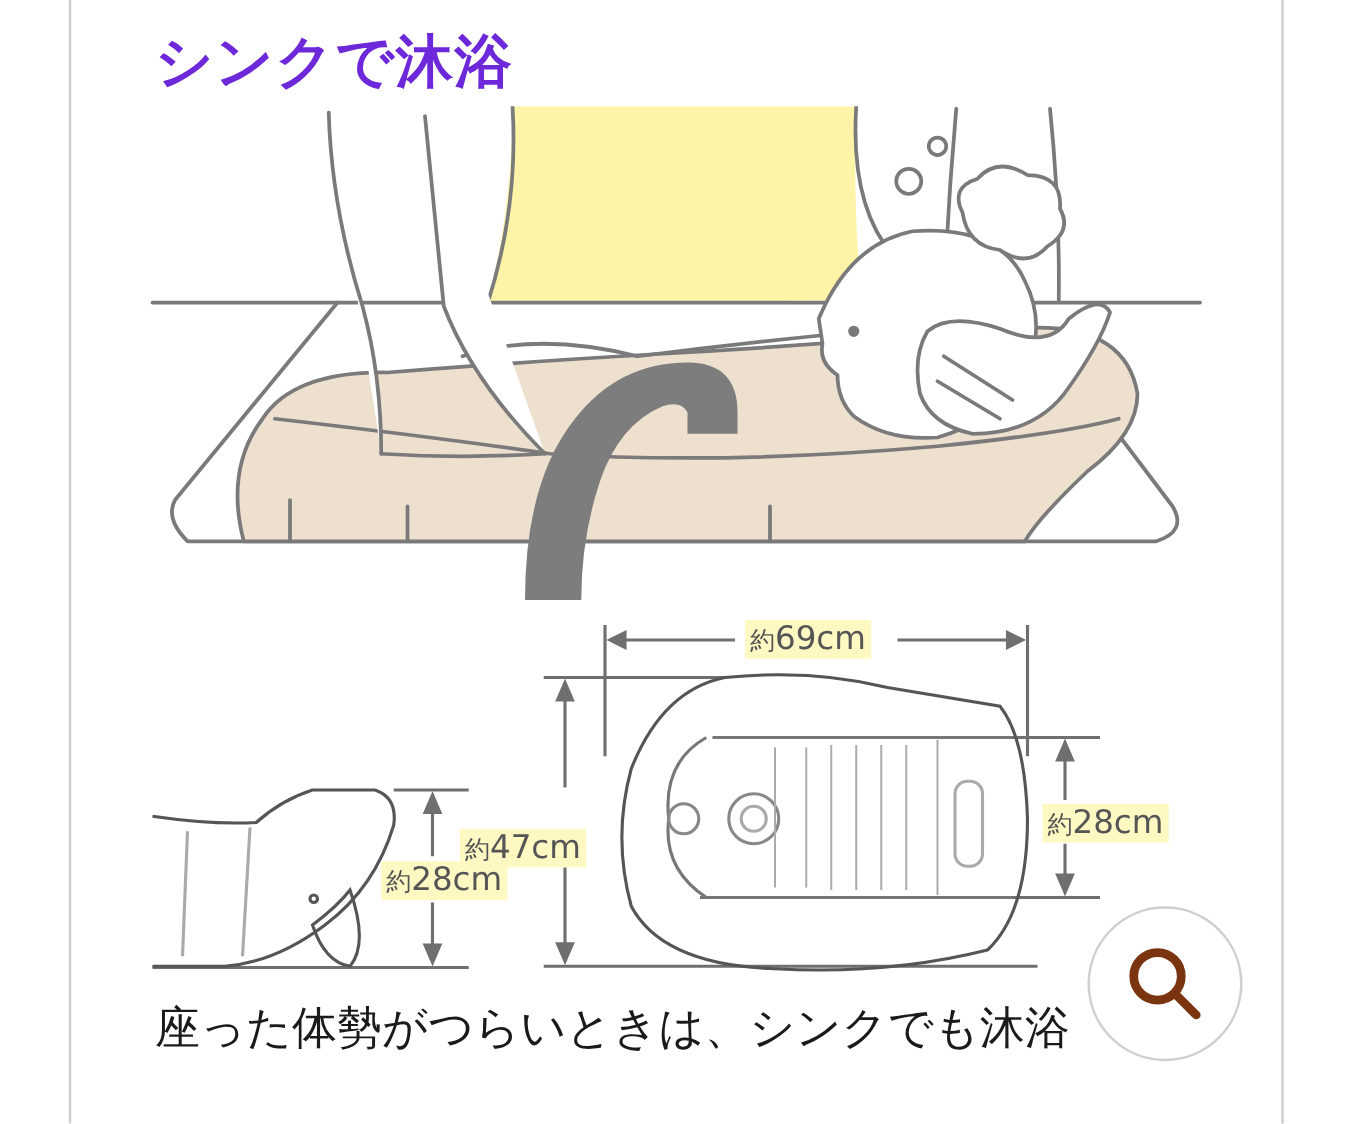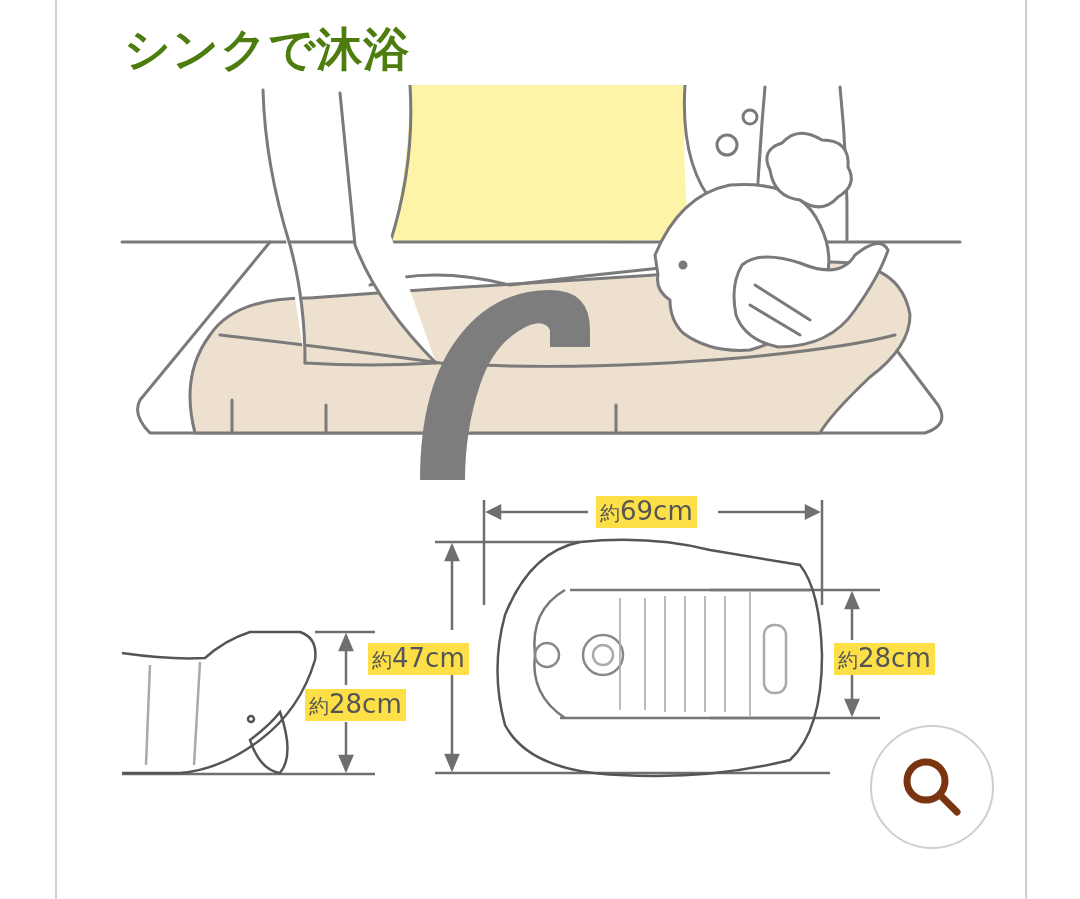--- a/index.html
+++ b/index.html
@@ -9,27 +9,27 @@
     font-family: "DejaVu Sans", "Liberation Sans", sans-serif;
     position: relative;
   }
   .page-frame {
     position: absolute; left: 55px; top: 0; width: 968px; height: 899px;
     border-left: 2px solid #cfcfcf; border-right: 2px solid #cfcfcf;
     background: #ffffff;
   }
   .page-title {
     position: absolute; left: 124px; top: 20px;
-    font-size: 46px; font-weight: bold; color: #4d7c0f; letter-spacing: 1px;
+    font-size: 46px; font-weight: bold; color: #6d28d9; letter-spacing: 1px;
     margin: 0; line-height: 58px;
   }
   .illustration { position: absolute; left: 110px; top: 85px; }
   .dim-label {
     position: absolute; font-size: 26px; color: #555555;
-    background: #fde047; padding: 0 4px; line-height: 30px; white-space: nowrap;
+    background: #fef9c3; padding: 0 4px; line-height: 30px; white-space: nowrap;
   }
   .dim-label .pre { font-size: 20px; }
   .caption {
     position: absolute; left: 124px; top: 800px;
     font-size: 36px; color: #1a1a1a; line-height: 46px; margin: 0;
     width: 780px; white-space: nowrap; overflow: hidden;
   }
   .zoom-button {
     position: absolute; left: 870px; top: 725px; width: 124px; height: 124px;
     border-radius: 50%; border: 2px solid #cfcfcf; background: rgba(255,255,255,0.96);
@@ -141,32 +141,32 @@
       <line x1="595" y1="106" x2="595" y2="222"></line>
       <line x1="615" y1="106" x2="615" y2="222"></line>
       <line x1="640" y1="102" x2="640" y2="226"></line>
     </g>
   </g>
 </svg>
 
 <div class="dim-label" style="left:596px;top:496px;">
   <span class="pre">約</span><span>69cm</span>
 </div>
-<div class="dim-label" style="left:368px;top:643px;">
+<div class="dim-label" style="left:368px;top:663px;">
   <span class="pre">約</span><span>47cm</span>
 </div>
 <div class="dim-label" style="left:834px;top:643px;">
   <span class="pre">約</span><span>28cm</span>
 </div>
 <div class="dim-label" style="left:305px;top:689px;">
   <span class="pre">約</span><span>28cm</span>
 </div>
 
 <p class="caption">
-  <br>
+  <span>座った体勢がつらいときは、シンクでも沐浴</span><br>
 </p>
 
 <div class="zoom-button">
   <svg width="70" height="70" viewBox="0 0 70 70">
     <circle cx="29" cy="29" r="19" fill="none" stroke="#7a3510" stroke-width="7"></circle>
     <line x1="43" y1="43" x2="60" y2="60" stroke="#7a3510" stroke-width="7" stroke-linecap="round"></line>
   </svg>
 </div>
 
 </body></html>

